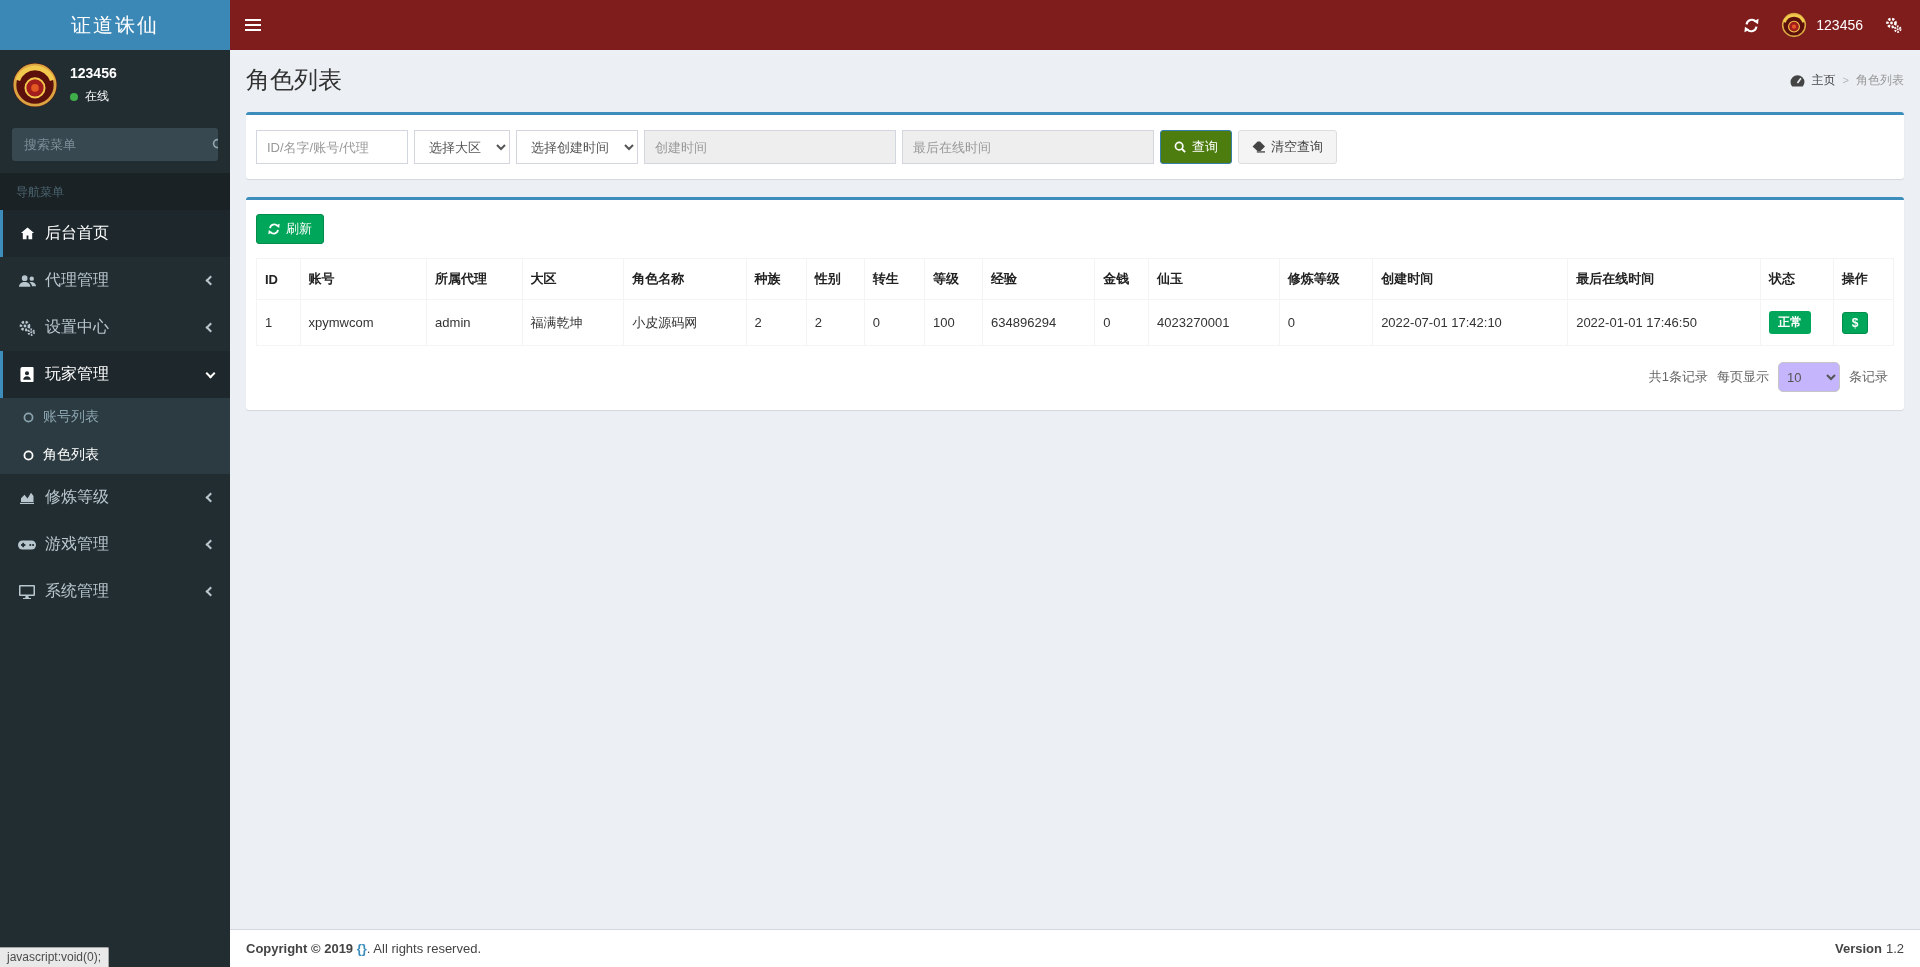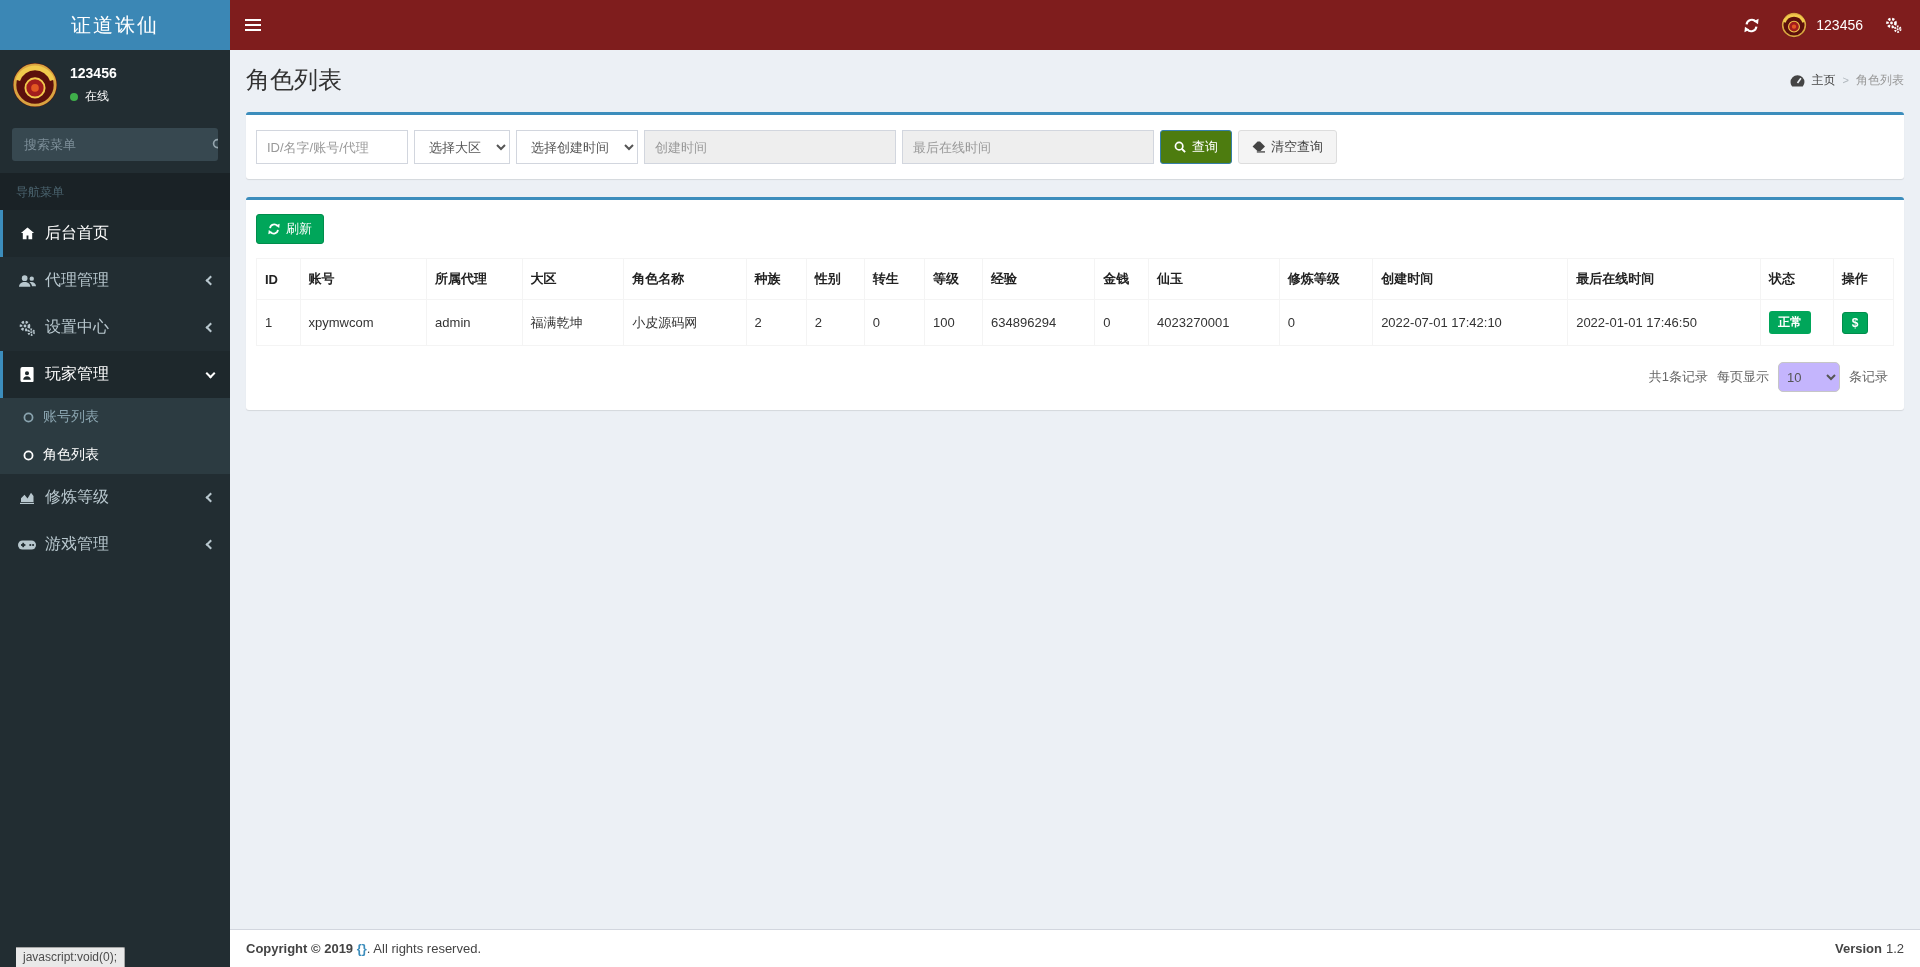--- a/index.html
+++ b/index.html
@@ -80,21 +80,21 @@
   .badge-success { display:inline-block; background:#00a65a; color:#fff; padding:3px 9px; border-radius:3px; font-size:12px; font-weight:bold; }
   .btn-dollar { background:#00a65a; color:#fff; border:1px solid #008d4c; border-radius:3px; padding:3px 9px; font-size:12px; font-weight:bold; cursor:pointer; font-family:inherit; }
 
   .pagination-row { display:flex; justify-content:flex-end; align-items:center; gap:9px; padding:16px 6px 4px; color:#666; font-size:13px; }
   .per-page { width:62px; height:30px; border:1px solid #c6c6c6; border-radius:5px; font-size:13px; color:#555; padding:0 4px; background:#c4b5fd; font-family:inherit; outline:none; }
 
   .footer { background:#fff; border-top:1px solid #d2d6de; padding:11px 16px; display:flex; justify-content:space-between; font-size:13px; color:#444; }
   .footer .link { color:#3c8dbc; font-weight:bold; cursor:pointer; }
   .footer .ver b { margin-right:4px; }
 
-  .status-tip { position:fixed; left:16px; bottom:0; background:#e9e9e9; border:1px solid #a5a5a5; border-left:none; border-bottom:none; padding:2px 7px 3px; font-size:12px; color:#4c4c4c; border-top-right-radius:2px; z-index:50; }
+  .status-tip { position:fixed; left:0; bottom:0; background:#e9e9e9; border:1px solid #a5a5a5; border-left:none; border-bottom:none; padding:2px 7px 3px; font-size:12px; color:#4c4c4c; border-top-right-radius:2px; z-index:50; }
 </style>
 </head>
 <body>
 
 <header class="topbar">
   <div class="brand">证道诛仙</div>
   <div class="navbar">
     <div class="hamburger">
       <i></i>
         <i></i>
@@ -242,20 +242,29 @@
               <rect x="3" y="4.6" width="4.4" height="1.8" fill="#222d32"></rect>
               <rect x="4.3" y="3.3" width="1.8" height="4.4" fill="#222d32"></rect>
               <circle cx="12.3" cy="5.5" r="1.1" fill="#222d32"></circle>
               <circle cx="15.1" cy="5.5" r="1.1" fill="#222d32"></circle>
             </svg>
         </span>
         <span>游戏管理</span>
         <span class="chev chev-left"></span>
       </a>
 
+      <a class="item">
+        <span class="mi">
+          <svg width="16" height="14" viewBox="0 0 16 14" fill="currentColor">
+              <path fill-rule="evenodd" d="M1 0h14a1 1 0 0 1 1 1v9a1 1 0 0 1-1 1H9.4l.5 2H12v1H4v-1h2.1l.5-2H1a1 1 0 0 1-1-1V1a1 1 0 0 1 1-1zm.5 1.5v8h13v-8z"></path>
+            </svg>
+        </span>
+        <span>系统管理</span>
+        <span class="chev chev-left"></span>
+      </a>
     </nav>
   </aside>
 
   <main class="main">
     <div class="content-header">
       <h1>角色列表</h1>
       <div class="breadcrumb">
         <svg width="15" height="13" viewBox="0 0 14 12" fill="#444">
             <path d="M7 1a6.5 6.5 0 0 0-6.5 6.5c0 1.6.6 3.1 1.6 4.2h9.8a6.5 6.5 0 0 0 1.6-4.2A6.5 6.5 0 0 0 7 1z"></path>
             <line x1="7" y1="8.3" x2="10.2" y2="3.9" stroke="#ecf0f5" stroke-width="1.5"></line>

